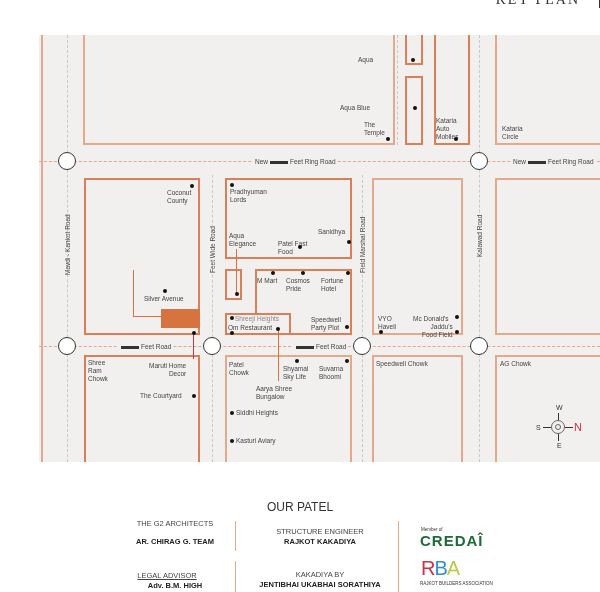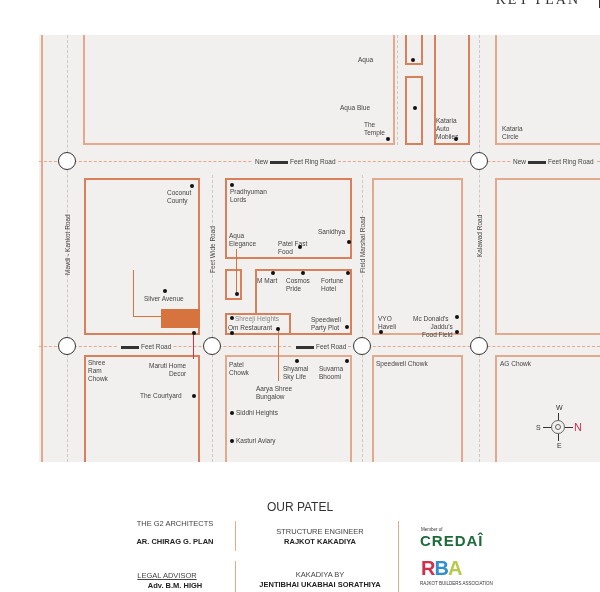--- a/index.html
+++ b/index.html
@@ -24,21 +24,21 @@
   .logo .sub { font-family:"Liberation Serif", serif; font-size:6px; letter-spacing:4px; }
   .site { position:absolute; left:161px; top:309px; width:39px; height:19px; background:#d6733f; }
   .pointer { position:absolute; background:#d6733f; }
   .compass { position:absolute; left:532px; top:402px; width:60px; height:50px; font-size:7px; color:#333; }
   .team-title { position:absolute; top:500px; left:0; width:600px; text-align:center; font-size:12px; color:#333; }
   .team-role { position:absolute; font-size:7.5px; color:#444; text-align:center; }
   .team-name { position:absolute; font-size:7.5px; font-weight:bold; color:#222; text-align:center; }
   .divider { position:absolute; width:1px; background:#e3a98c; }
   .credai-small { position:absolute; left:421px; top:527px; font-size:4.5px; color:#333; }
   .credai { position:absolute; left:420px; top:532px; font-size:15px; font-weight:bold; color:#1e6b3a; letter-spacing:1px; }
-  .rba { position:absolute; left:421px; top:557px; font-size:20px; font-weight:bold; letter-spacing:-1px; }
+  .rba { position:absolute; left:421px; top:557px; font-size:20px; font-weight:normal; letter-spacing:-1px; }
   .rba-sub { position:absolute; left:420px; top:581px; font-size:4.5px; color:#333; }
 </style>
 </head>
 <body>
 
 <div class="title">KEY PLAN</div>
 <div class="title-bar"></div>
 
 <div class="map">
 
@@ -192,21 +192,21 @@
   </div>
   <div style="position:absolute;left:26px;top:11px;width:1px;height:7px;background:#333;"></div>
   <div style="position:absolute;left:26px;top:32px;width:1px;height:7px;background:#333;"></div>
   <div style="position:absolute;left:11px;top:25px;width:8px;height:1px;background:#333;"></div>
   <div style="position:absolute;left:33px;top:25px;width:8px;height:1px;background:#333;"></div>
 </div>
 
 <div class="team-title">OUR PATEL</div>
 
 <div class="team-role" style="left:115px;top:519px;width:120px;">THE G2 ARCHITECTS</div>
-<div class="team-name" style="left:115px;top:537px;width:120px;">AR. CHIRAG G. PLAN</div>
+<div class="team-name" style="left:115px;top:537px;width:120px;">AR. CHIRAG G. TEAM</div>
 <div class="divider" style="left:235px;top:521px;height:30px;"></div>
 <div class="team-role" style="left:255px;top:527px;width:130px;">STRUCTURE ENGINEER</div>
 <div class="team-name" style="left:255px;top:537px;width:130px;">RAJKOT KAKADIYA</div>
 <div class="divider" style="left:398px;top:521px;height:71px;"></div>
 
 <div class="team-role" style="left:107px;top:571px;width:120px;text-decoration:underline;">LEGAL ADVISOR</div>
 <div class="team-name" style="left:115px;top:581px;width:120px;">Adv. B.M. HIGH</div>
 <div class="divider" style="left:235px;top:561px;height:31px;"></div>
 <div class="team-role" style="left:245px;top:570px;width:150px;">KAKADIYA BY</div>
 <div class="team-name" style="left:245px;top:580px;width:150px;">JENTIBHAI UKABHAI SORATHIYA</div>

